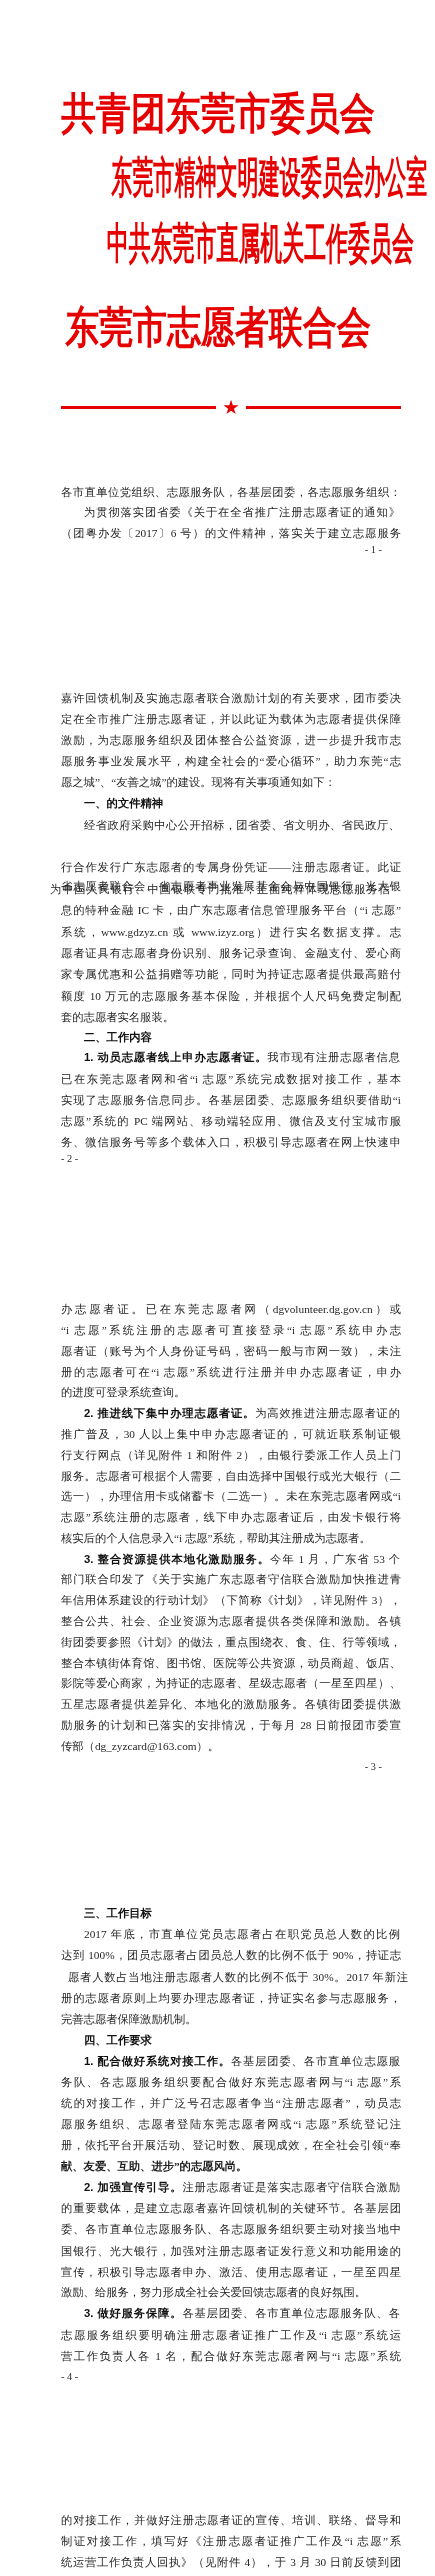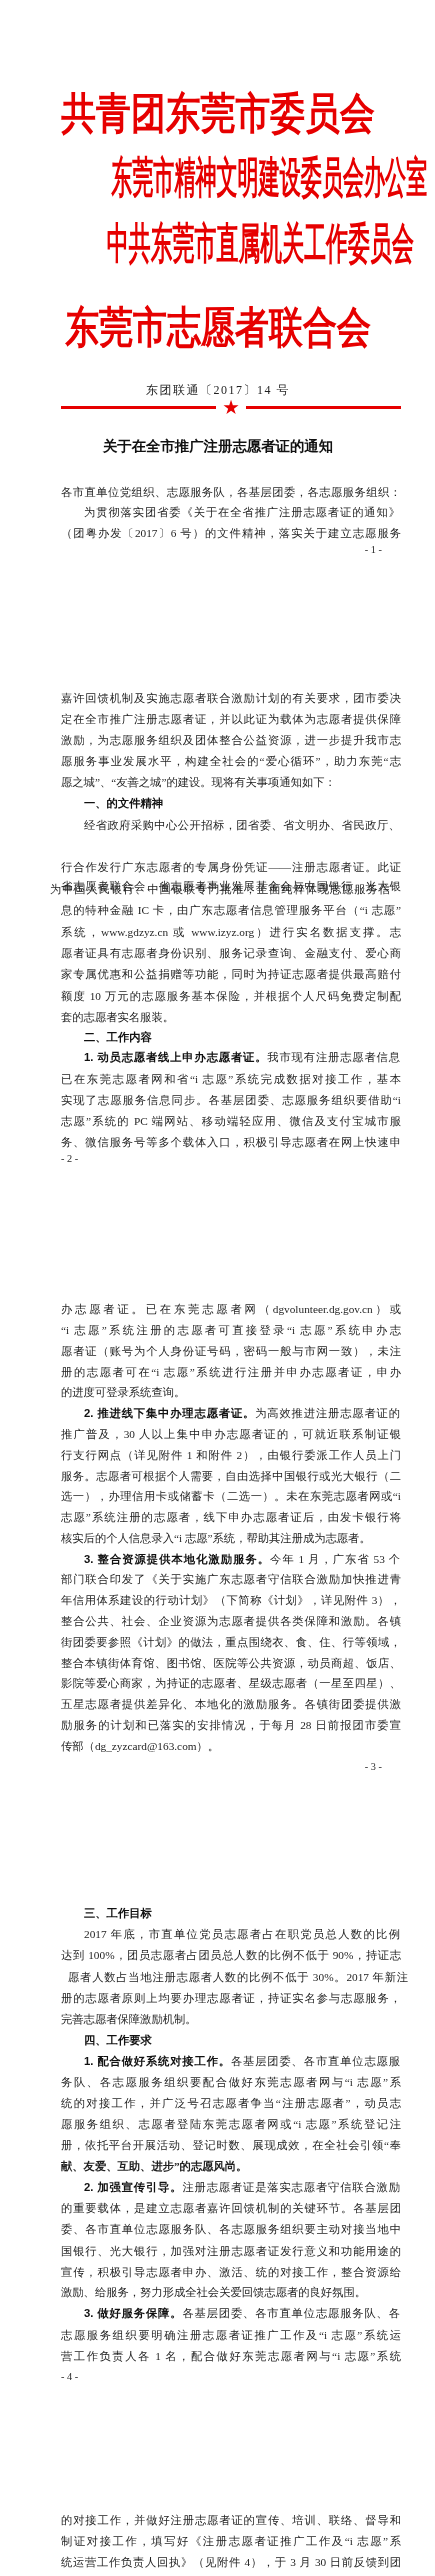--- a/index.html
+++ b/index.html
@@ -41,29 +41,27 @@
 <body>
 
 <div class="page">
   <div>
     <div class="hl hl1">共青团东莞市委员会</div>
     <div class="hl hl2">东莞市精神文明建设委员会办公室</div>
     <div class="hl hl3">中共东莞市直属机关工作委员会</div>
     <div class="hl hl4">东莞市志愿者联合会</div>
   </div>
 
-  <div class="docnum">东团联通〔2017〕14 号</div>
 
   <div class="divider">
     <span class="bar"></span>
     <span class="star">★</span>
     <span class="bar"></span>
   </div>
 
-  <h1 class="title">关于在全市推广注册志愿者证的通知</h1>
 
   <div id="lines-layer">
       <div class="line j" style="top: 482px; left: 61px; width: 340px;"><span>各市直单位党组织、志愿服务队，各基层团委，各志愿服务组织：</span></div>
       <div class="line j" style="top: 502px; left: 84px; width: 316px;"><span>为贯彻落实团省委《关于在全省推广注册志愿者证的通知》</span></div>
       <div class="line j" style="top: 523px; left: 61px; width: 340px;"><span>（团粤办发〔2017〕6 号）的文件精神，落实关于建立志愿服务</span></div>
       <div class="line j" style="top: 688px; left: 61px; width: 340px;"><span>嘉许回馈机制及实施志愿者联合激励计划的有关要求，团市委决</span></div>
       <div class="line j" style="top: 709px; left: 61px; width: 340px;"><span>定在全市推广注册志愿者证，并以此证为载体为志愿者提供保障</span></div>
       <div class="line j" style="top: 730px; left: 61px; width: 340px;"><span>激励，为志愿服务组织及团体整合公益资源，进一步提升我市志</span></div>
       <div class="line j" style="top: 751px; left: 61px; width: 340px;"><span>愿服务事业发展水平，构建全社会的“爱心循环”，助力东莞“志</span></div>
       <div class="line" style="top: 772px; left: 61px; width: 340px;"><span>愿之城”、“友善之城”的建设。现将有关事项通知如下：</span></div>
@@ -116,21 +114,21 @@
       <div class="line j" style="top: 2051px; left: 84px; width: 316px;"><span class="bld">1. 配合做好系统对接工作。</span><span>各基层团委、各市直单位志愿服</span></div>
       <div class="line j" style="top: 2072px; left: 61px; width: 340px;"><span>务队、各志愿服务组织要配合做好东莞志愿者网与“i 志愿”系</span></div>
       <div class="line j" style="top: 2093px; left: 61px; width: 340px;"><span>统的对接工作，并广泛号召志愿者争当“注册志愿者”，动员志</span></div>
       <div class="line j" style="top: 2114px; left: 61px; width: 340px;"><span>愿服务组织、志愿者登陆东莞志愿者网或“i 志愿”系统登记注</span></div>
       <div class="line j" style="top: 2135px; left: 61px; width: 340px;"><span>册，依托平台开展活动、登记时数、展现成效，在全社会引领“奉</span></div>
       <div class="line" style="top: 2156px; left: 61px; width: 340px; font-weight: bold;"><span>献、友爱、互助、进步”的志愿风尚。</span></div>
       <div class="line j" style="top: 2177px; left: 84px; width: 316px;"><span class="bld">2. 加强宣传引导。</span><span>注册志愿者证是落实志愿者守信联合激励</span></div>
       <div class="line j" style="top: 2198px; left: 61px; width: 340px;"><span>的重要载体，是建立志愿者嘉许回馈机制的关键环节。各基层团</span></div>
       <div class="line j" style="top: 2219px; left: 61px; width: 340px;"><span>委、各市直单位志愿服务队、各志愿服务组织要主动对接当地中</span></div>
       <div class="line j" style="top: 2241px; left: 61px; width: 340px;"><span>国银行、光大银行，加强对注册志愿者证发行意义和功能用途的</span></div>
-      <div class="line j" style="top: 2262px; left: 61px; width: 340px;"><span>宣传，积极引导志愿者申办、激活、统的对接工作，整合资源给</span></div>
+      <div class="line j" style="top: 2262px; left: 61px; width: 340px;"><span>宣传，积极引导志愿者申办、激活、使用志愿者证，一星至四星</span></div>
       <div class="line" style="top: 2282px; left: 61px; width: 340px;"><span>激励、给服务，努力形成全社会关爱回馈志愿者的良好氛围。</span></div>
       <div class="line j" style="top: 2303px; left: 84px; width: 316px;"><span class="bld">3. 做好服务保障。</span><span>各基层团委、各市直单位志愿服务队、各</span></div>
       <div class="line j" style="top: 2325px; left: 61px; width: 340px;"><span>志愿服务组织要明确注册志愿者证推广工作及“i 志愿”系统运</span></div>
       <div class="line j" style="top: 2346px; left: 61px; width: 340px;"><span>营工作负责人各 1 名，配合做好东莞志愿者网与“i 志愿”系统</span></div>
       <div class="line j" style="top: 2510px; left: 61px; width: 340px;"><span>的对接工作，并做好注册志愿者证的宣传、培训、联络、督导和</span></div>
       <div class="line j" style="top: 2531px; left: 61px; width: 340px;"><span>制证对接工作，填写好《注册志愿者证推广工作及“i 志愿”系</span></div>
       <div class="line j" style="top: 2552px; left: 61px; width: 340px;"><span>统运营工作负责人回执》（见附件 4），于 3 月 30 日前反馈到团</span></div>
       <div class="line" style="top: 2573px; left: 61px; width: 340px;"></div>
     </div>
   <div id="pagenum-layer">

